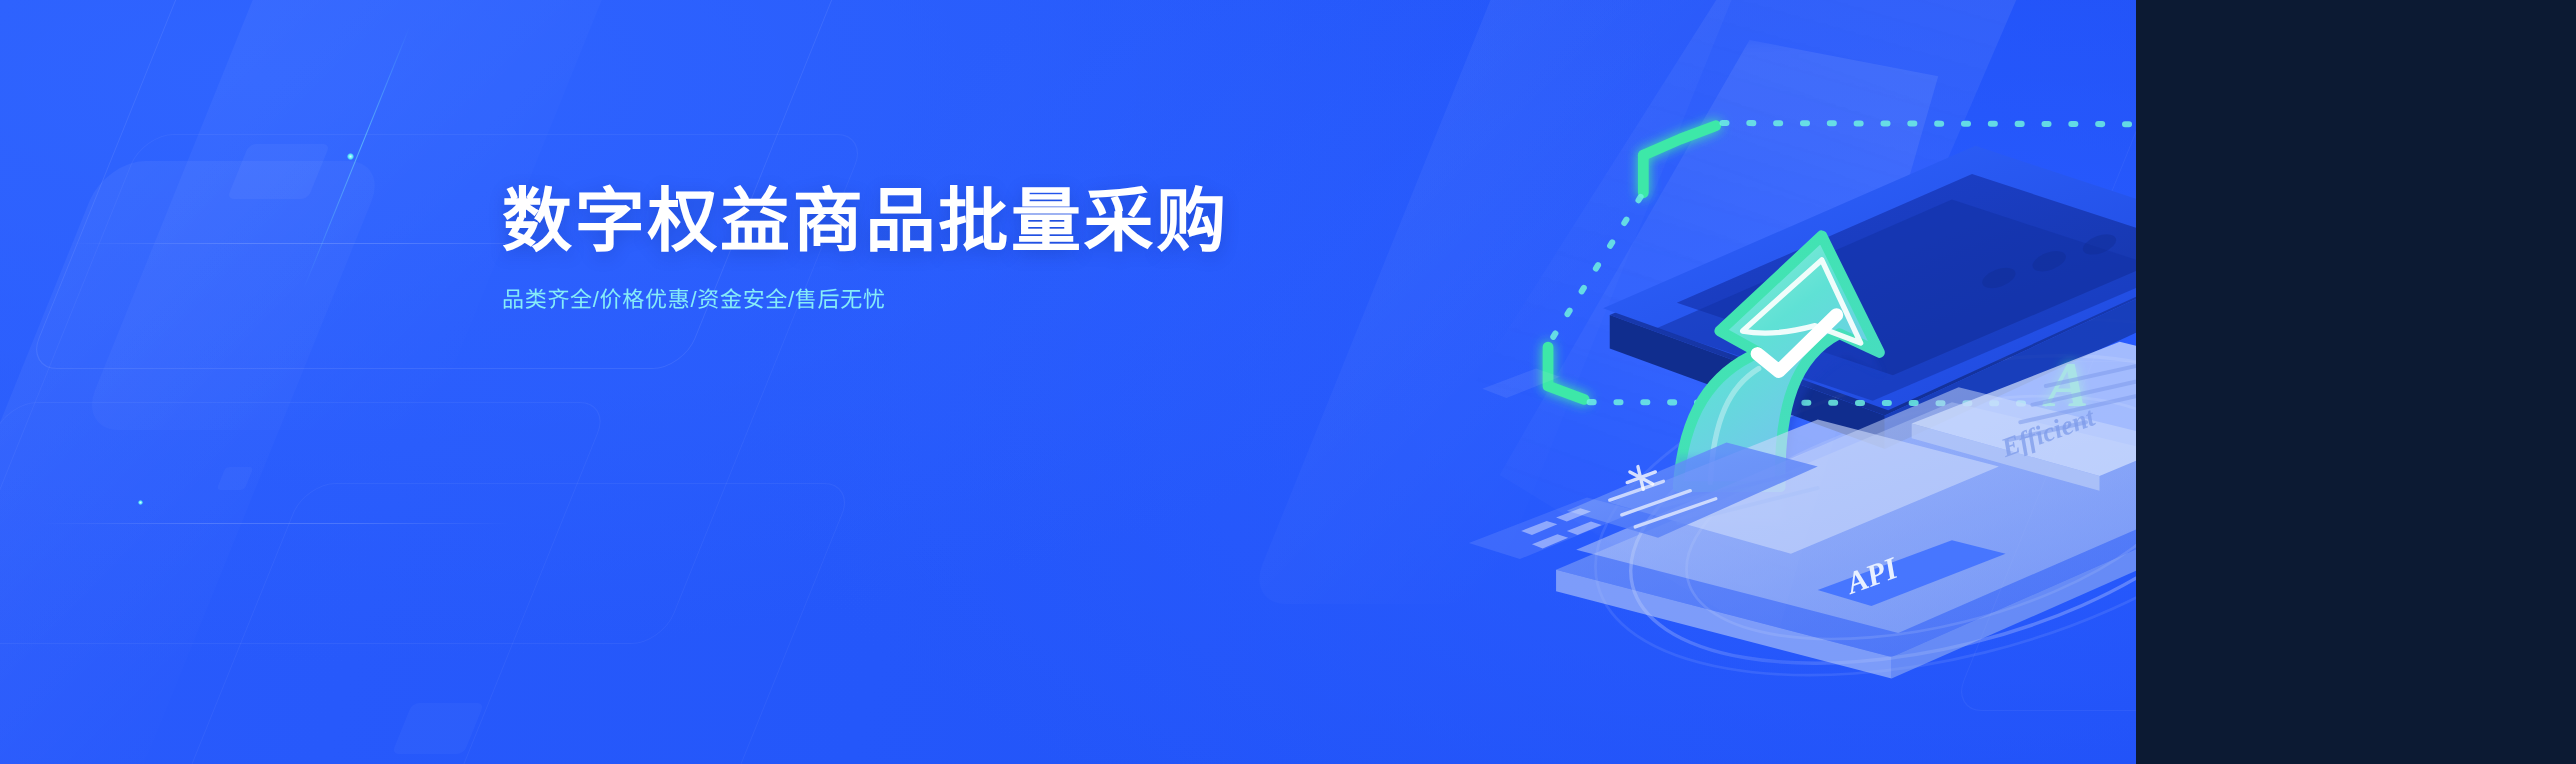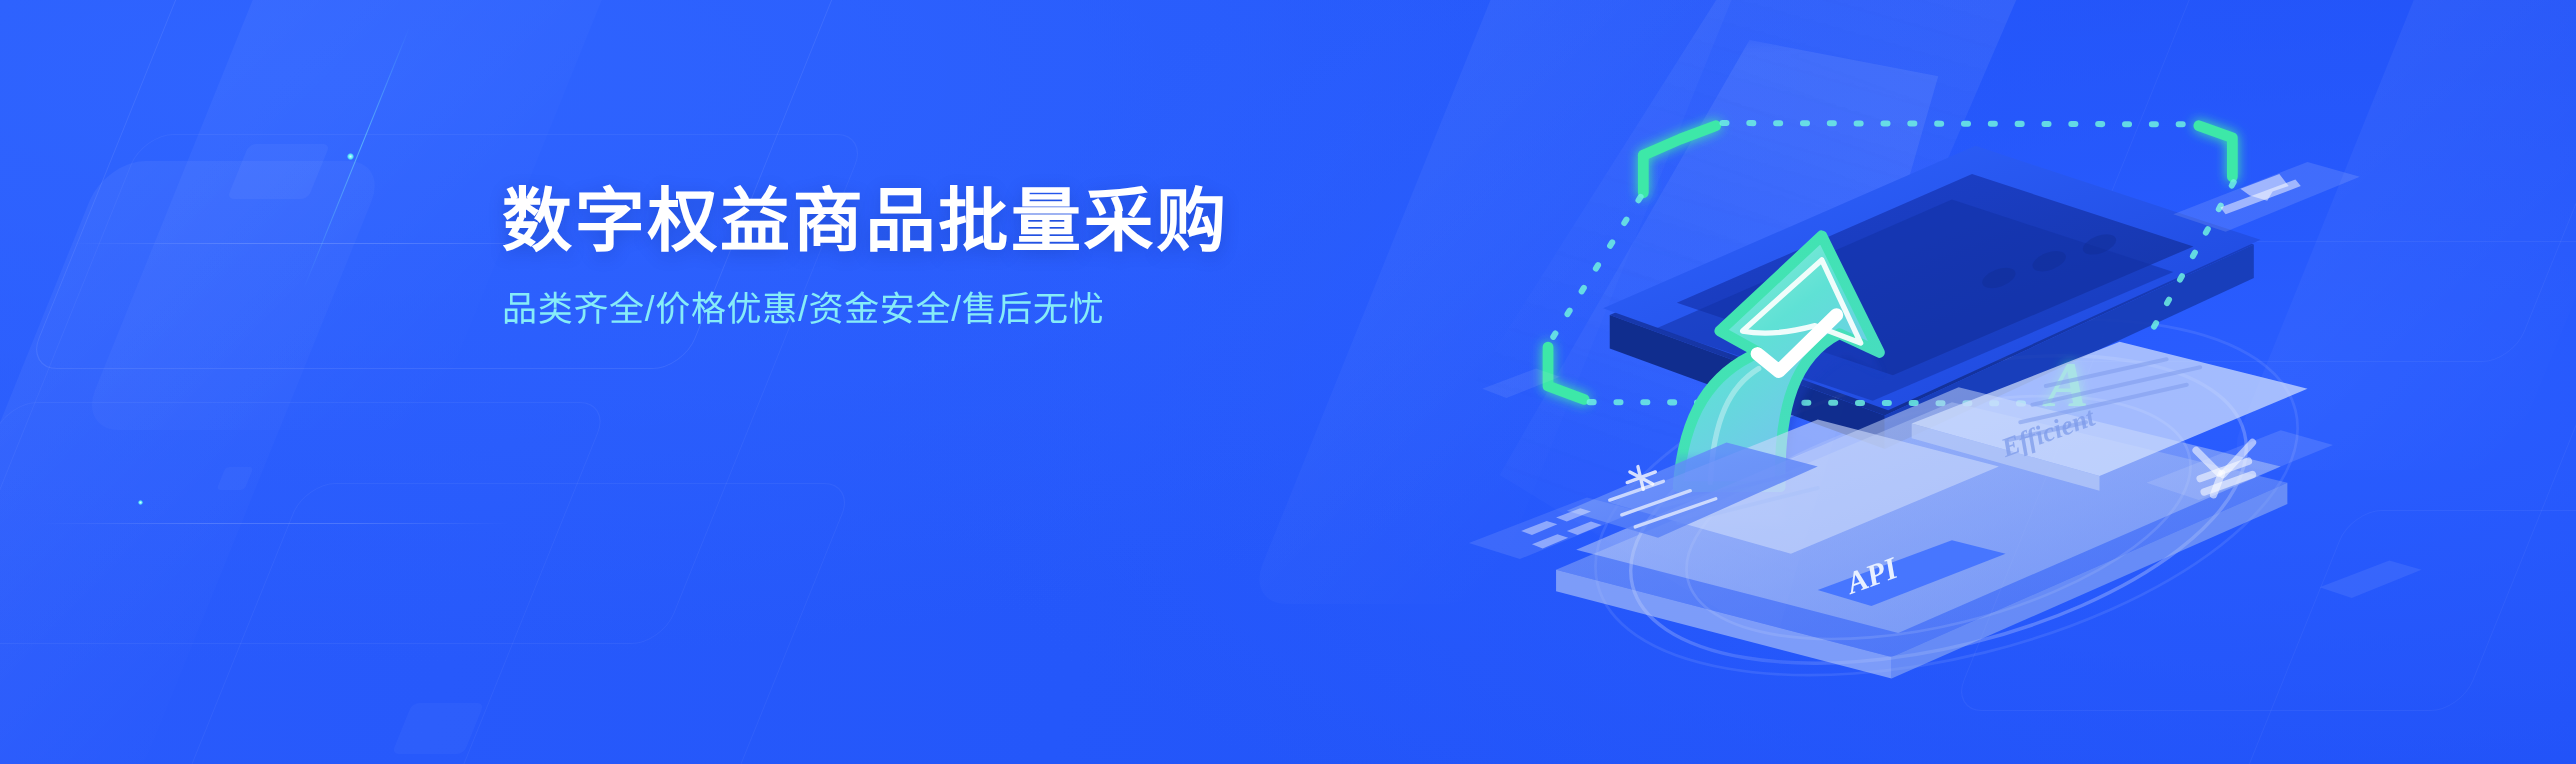--- a/index.html
+++ b/index.html
@@ -1,21 +1,21 @@
 <!DOCTYPE html>
 <html lang="zh-CN" style="font-size:10.7px"><head>
 <meta charset="utf-8">
 <title>Banner</title>
 <style>
   html,body{margin:0;padding:0;background:#0c1a33;}
   *{box-sizing:border-box;}
 
   .banner{
     position:relative;
-    width:2576px;
+    width:2136px;
     height:765px;
     overflow:hidden;
     background:#2458fb;
     background-image:
       radial-gradient(120% 140% at 12% 10%, #2f64ff 0%, rgba(47,100,255,0) 55%),
       radial-gradient(90% 120% at 88% 50%, #2a5dff 0%, rgba(42,93,255,0) 60%),
       linear-gradient(105deg,#2a5bfc 0%, #2457fa 45%, #1f4ff6 100%);
     font-family:"Liberation Sans","DejaVu Sans",sans-serif;
   }
 
@@ -81,21 +81,21 @@
     font-size:70px;
     line-height:1.18;
     font-weight:700;
     color:#ffffff;
     letter-spacing:2.7px;
     white-space:nowrap;
     text-shadow:0 4px 17.4px rgba(5,28,100,0.22);
   }
   .subtitle{
     margin:23px 0 0 0;
-    font-size:35px;
+    font-size:22px;
     line-height:1.3;
     font-weight:400;
     color:#86ecf8;
     letter-spacing:0.7px;
     white-space:nowrap;
   }
 
   
   .art{
     position:absolute;

